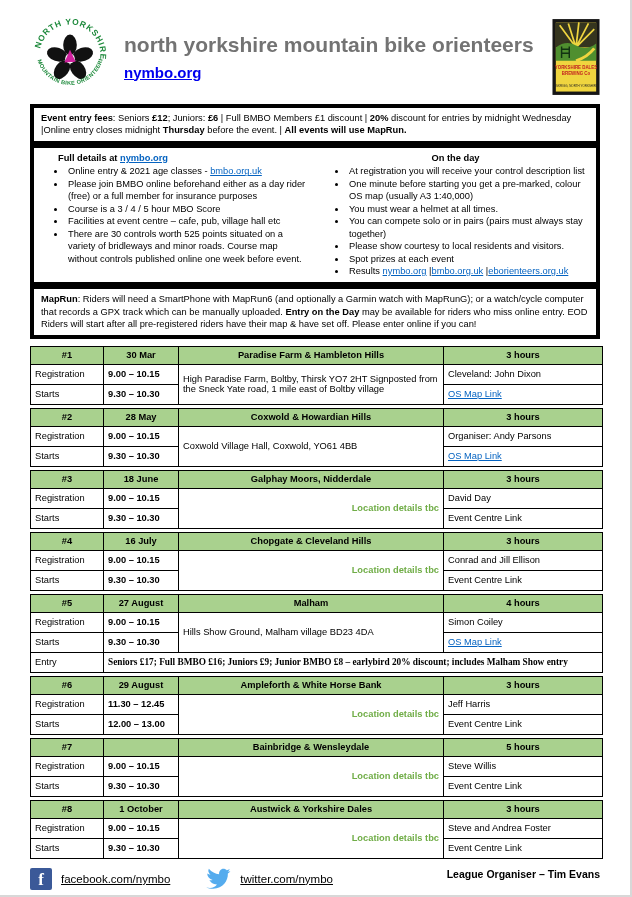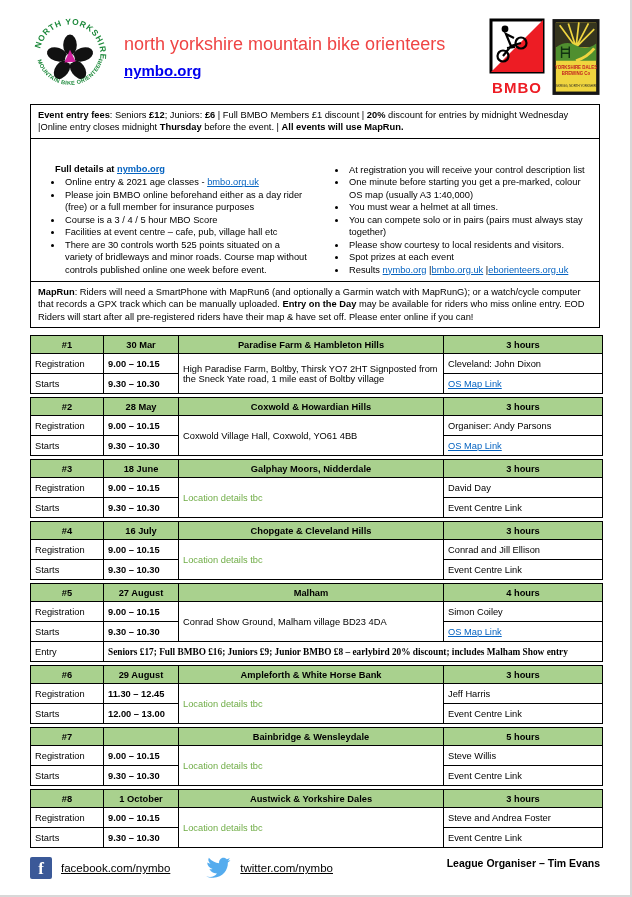--- a/index.html
+++ b/index.html
@@ -7,48 +7,48 @@
     width:632px;height:897px;background:#fff;overflow:hidden;
     font-family:"Liberation Sans",sans-serif;color:#000;
     border-right:2px solid #d8d8d8;border-bottom:2px solid #d8d8d8;box-sizing:border-box;
   }
   .content{margin:0 30px;}
   .b{font-weight:bold;}
   .lnk{color:#0563c1;text-decoration:underline;cursor:pointer;}
   
   .masthead{display:flex;align-items:center;gap:10px;padding-top:12px;height:90px;}
   .title-block{flex:1;padding-left:4px;}
-  .page-title{font-size:18px;font-weight:normal;color:#ef4444;margin-bottom:7px;}
+  .page-title{font-size:21px;font-weight:bold;color:#737373;margin-bottom:7px;}
   .site-link{font-size:15px;font-weight:bold;color:#0000ee;text-decoration:underline;cursor:pointer;display:inline-block;}
   .right-logos{display:flex;gap:7px;align-items:flex-start;}
   .bmbo-wrap{width:56px;text-align:center;}
   .bmbo-label{color:#ed1c24;font-weight:bold;font-size:15px;letter-spacing:1px;margin-top:1px;}
   
   .banner{margin-top:6px;height:28px;background:#000;color:#fff;display:flex;justify-content:space-between;align-items:center;padding:0 10px;}
   .banner-title{font-size:17px;font-weight:bold;}
   .banner-version{font-size:11px;color:#ffff00;}
   
-  .box{border:1px solid #000000;font-size:9.3px;line-height:1.34;}
+  .box{border:4px solid #000000;font-size:9.3px;line-height:1.34;}
   .fees{margin-top:2px;padding:4px 7px;}
   .details{margin-top:-1px;display:flex;padding:4px 0 5px 0;}
-  .dcol{width:50%;box-sizing:border-box;padding:0 6px;margin-top:20px;}
+  .dcol{width:50%;box-sizing:border-box;padding:0 6px;}
   .dl-header{font-weight:bold;padding-left:18px;}
   .dr-header{font-weight:bold;text-align:center;}
   .details ul{margin:1px 0 0 0;padding-left:26px;}
   .details li{padding-left:2px;margin:0;}
   .maprun{margin-top:-1px;padding:4px 7px;}
   
   #events{margin-top:7px;}
   table.event{border-collapse:collapse;width:572px;table-layout:fixed;margin-bottom:3px;font-size:9.3px;}
   table.event td{border:1px solid #000;padding:1px 4px;vertical-align:middle;overflow:hidden;}
   tr.hdr td{background:#a9d18e;font-weight:bold;text-align:center;height:15px;}
   td.lbl{height:17px;}
   td.time{font-weight:bold;text-align:left;}
   td.loc{padding-left:7px;}
-  td.loc.tbc{color:#70ad47;font-weight:normal;}
+  td.loc.tbc{color:#70ad47;font-weight:bold;text-align:right;}
   td.entry{font-weight:bold;padding-left:8px;font-family:Liberation Serif, serif;}
   
   .footer{margin-top:9px;display:flex;align-items:flex-start;}
   .social{display:flex;align-items:center;gap:9px;margin-right:34px;}
   .social-link{color:#000;text-decoration:underline;font-size:11.5px;cursor:pointer;}
   .fb-icon{width:22px;height:22px;background:#3b5998;border-radius:2px;color:#fff;
            font-family:"Liberation Serif",serif;font-weight:bold;font-size:17px;
            display:flex;align-items:flex-end;justify-content:center;line-height:20px;}
   .footer-right{margin-left:auto;text-align:right;font-size:10.5px;}
   .org-line{font-weight:bold;margin-bottom:2px;}
@@ -78,34 +78,20 @@
       </text>
       <text font-size="7" font-weight="bold" fill="#1e8a3c" letter-spacing="0.4">
         <textPath href="#arcB" startOffset="2%">MOUNTAIN BIKE ORIENTEERING</textPath>
       </text>
     </svg>
     <div class="title-block">
       <div class="page-title">north yorkshire mountain bike orienteers</div>
       <a class="site-link">nymbo.org</a>
     </div>
     <div class="right-logos">
-      <div class="bmbo-wrap">
-        <svg width="56" height="56" viewBox="0 0 56 56">
-          <rect x="2" y="2" width="52" height="52" fill="#fff" stroke="#000" stroke-width="3"></rect>
-          <polygon points="54,2 54,54 2,54" fill="#ed1c24"></polygon>
-          <g stroke="#000" stroke-width="2.2" fill="none">
-            <circle cx="14" cy="38" r="5.5"></circle>
-            <circle cx="32" cy="25" r="5.5"></circle>
-            <path d="M14 38 L22 28 L32 25 M18 30 L26 29"></path>
-            <path d="M22 28 L17 16 L25 20"></path>
-          </g>
-          <circle cx="16" cy="11" r="3.4" fill="#000"></circle>
-        </svg>
-        <div class="bmbo-label">BMBO</div>
-      </div>
       <svg width="48" height="78" viewBox="0 0 50 80">
         <rect x="0.5" y="0.5" width="49" height="79" fill="#161616"></rect>
         <rect x="4" y="4" width="42" height="72" fill="#efd53f"></rect>
         <rect x="4" y="4" width="42" height="26" fill="#35351f"></rect>
         <g stroke="#efd53f" stroke-width="1.8">
           <path d="M25 30 L8 7 M25 30 L17 5 M25 30 L28 4 M25 30 L38 5 M25 30 L44 11"></path>
         </g>
         <path d="M4 30 Q 15 22 25 28 Q 36 34 46 26 L46 44 L4 44 Z" fill="#4f8f2f"></path>
         <path d="M25 44 q 12 -4 19 -13" stroke="#efd53f" stroke-width="3" fill="none"></path>
         <g stroke="#123312" stroke-width="1.5" fill="none">
@@ -126,20 +112,21 @@
       <div class="dl-header"><span class="b">Full details at </span><span class="lnk">nymbo.org</span></div>
       <ul>
           <li><span>Online entry &amp; 2021 age classes -  </span><span class="lnk">bmbo.org.uk</span></li>
           <li><span>Please join BMBO online beforehand either as a day rider (free) or a full member for insurance purposes</span></li>
           <li><span>Course is a 3 / 4 / 5 hour MBO Score</span></li>
           <li><span>Facilities at event centre – cafe, pub, village hall etc</span></li>
           <li><span>There are 30 controls worth 525 points situated on a variety of bridleways and minor roads. Course map without controls published online one week before event.</span></li>
         </ul>
     </div>
     <div class="dcol">
+      <div class="dr-header">On the day</div>
       <ul>
           <li><span>At registration you will receive your control description list</span></li>
           <li><span>One minute before starting you get a pre-marked, colour OS map (usually A3 1:40,000)</span></li>
           <li><span>You must wear a helmet at all times.</span></li>
           <li><span>You can compete solo or in pairs (pairs must always stay together)</span></li>
           <li><span>Please show courtesy to local residents and visitors.</span></li>
           <li><span>Spot prizes at each event</span></li>
           <li><span>Results </span><span class="lnk">nymbo.org</span><span> |</span><span class="lnk">bmbo.org.uk</span><span> |</span><span class="lnk">eborienteers.org.uk</span></li>
         </ul>
     </div>
@@ -274,21 +261,21 @@
     <tbody>
           <tr class="hdr">
       <td>#5</td>
       <td>27 August</td>
       <td>Malham</td>
       <td>4 hours</td>
     </tr>
     <tr>
       <td class="lbl">Registration</td>
       <td class="time">9.00 – 10.15</td>
-      <td class="loc" rowspan="2">Conrad Show Ground, Malham village BD23 4DA</td>
+      <td class="loc" rowspan="2">Hills Show Ground, Malham village BD23 4DA</td>
       <td>Simon Coiley</td>
     </tr>
     <tr>
       <td class="lbl">Starts</td>
       <td class="time">9.30 – 10.30</td>
       <td class="lnk">OS Map Link</td>
     </tr>
     <tr>
       <td class="lbl">Entry</td>
       <td class="entry" colspan="3">Seniors £17; Full BMBO £16; Juniors £9; Junior BMBO £8 – earlybird 20% discount; includes Malham Show entry</td>

